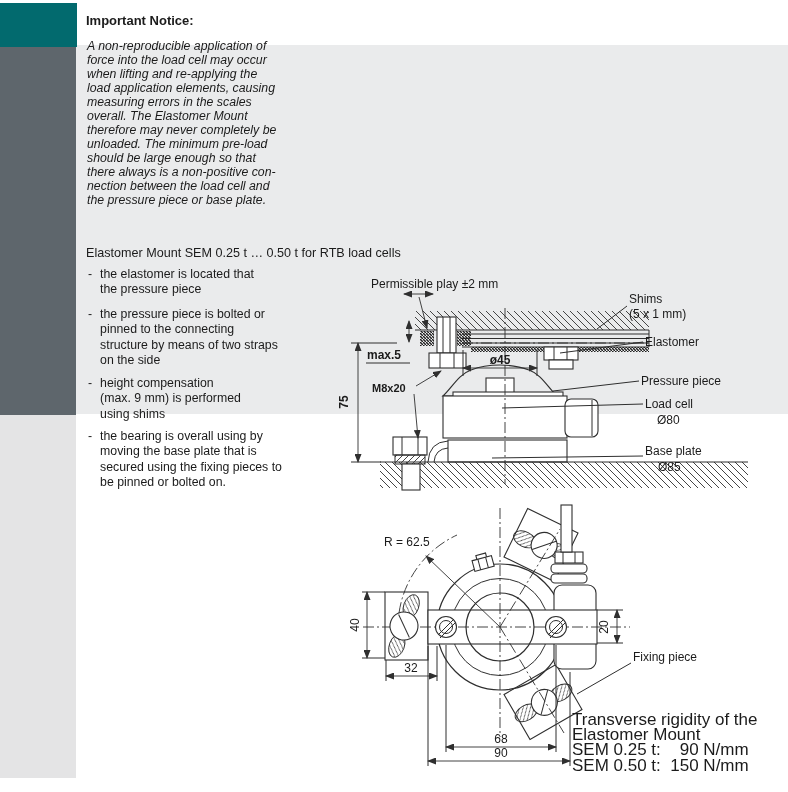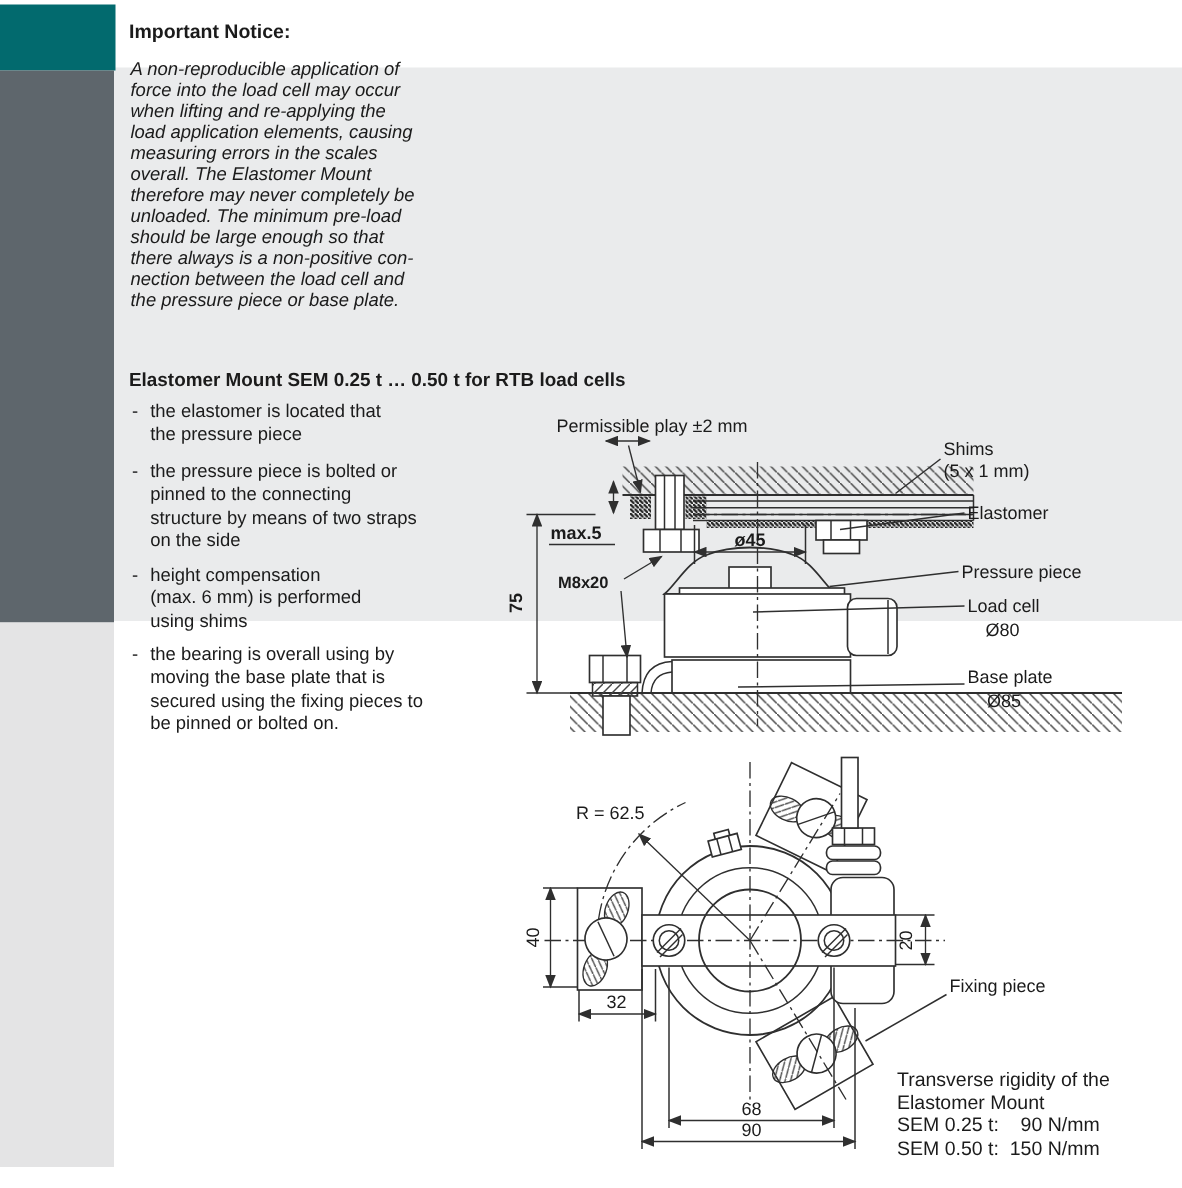--- a/index.html
+++ b/index.html
@@ -10,26 +10,26 @@
   body{font-family:"Liberation Sans", sans-serif; background:#fff;}
   .page{position:relative;width:788px;height:792px;background:#fff;overflow:hidden;}
 
   .band{position:absolute;left:0;top:45px;width:788px;height:369px;background:var(--band);}
   .teal-block{position:absolute;left:0;top:3px;width:77px;height:44px;background:var(--teal);}
   .slate-bar{position:absolute;left:0;top:47px;width:76px;height:368px;background:var(--slate);}
   .left-column{position:absolute;left:0;top:415px;width:76px;height:363px;background:var(--column);}
 
   .h1{position:absolute;left:86px;top:13px;font-size:13px;font-weight:bold;color:var(--ink);}
   .body-text{position:absolute;left:87px;top:39px;font-size:12.3px;line-height:14px;color:var(--ink);white-space:pre;font-style:italic;}
-  .h2{position:absolute;left:86px;top:246px;font-size:12.6px;font-weight:bold;color:var(--ink);}
+  .h2{position:absolute;left:86px;top:246px;font-size:12.6px;font-weight:normal;color:var(--ink);}
   .bullet{position:absolute;left:88px;display:flex;gap:8px;font-size:12.3px;line-height:15.35px;color:var(--ink);}
   .bullet .txt{white-space:pre;}
   .b1{top:267px}.b2{top:307px}.b3{top:376px}.b4{top:429px}
 
-  .rigidity{position:absolute;left:598px;top:712px;font-size:13px;line-height:15.2px;color:var(--ink);white-space:pre;}
+  .rigidity{position:absolute;left:572px;top:712px;font-size:17px;line-height:15.2px;color:var(--ink);white-space:pre;}
 
   svg{position:absolute;}
   svg text{font-family:"Liberation Sans", sans-serif;fill:var(--ink);}
   .t{font-size:12px;}
   .tb{font-size:12px;font-weight:bold;}
   .ts{font-size:11px;font-weight:bold;}
   .ln{stroke:var(--line);stroke-width:1;fill:none;}
   .ln2{stroke:var(--line);stroke-width:1.2;fill:none;}
   .wf{fill:#fff;stroke:var(--line);stroke-width:1.1;}
   .dd{stroke:var(--line);stroke-width:0.9;fill:none;stroke-dasharray:11 3 2 3;}
@@ -69,21 +69,21 @@
   <div class="bullet b2">
     <span class="dash">-</span>
     <span class="txt">the pressure piece is bolted or
 pinned to the connecting
 structure by means of two straps
 on the side</span>
   </div>
   <div class="bullet b3">
     <span class="dash">-</span>
     <span class="txt">height compensation
-(max. 6 mm) is performed
+(max. 9 mm) is performed
 using shims</span>
   </div>
   <div class="bullet b4">
     <span class="dash">-</span>
     <span class="txt">the bearing is overall using by
 moving the base plate that is
 secured using the fixing pieces to
 be pinned or bolted on.</span>
   </div>
 

